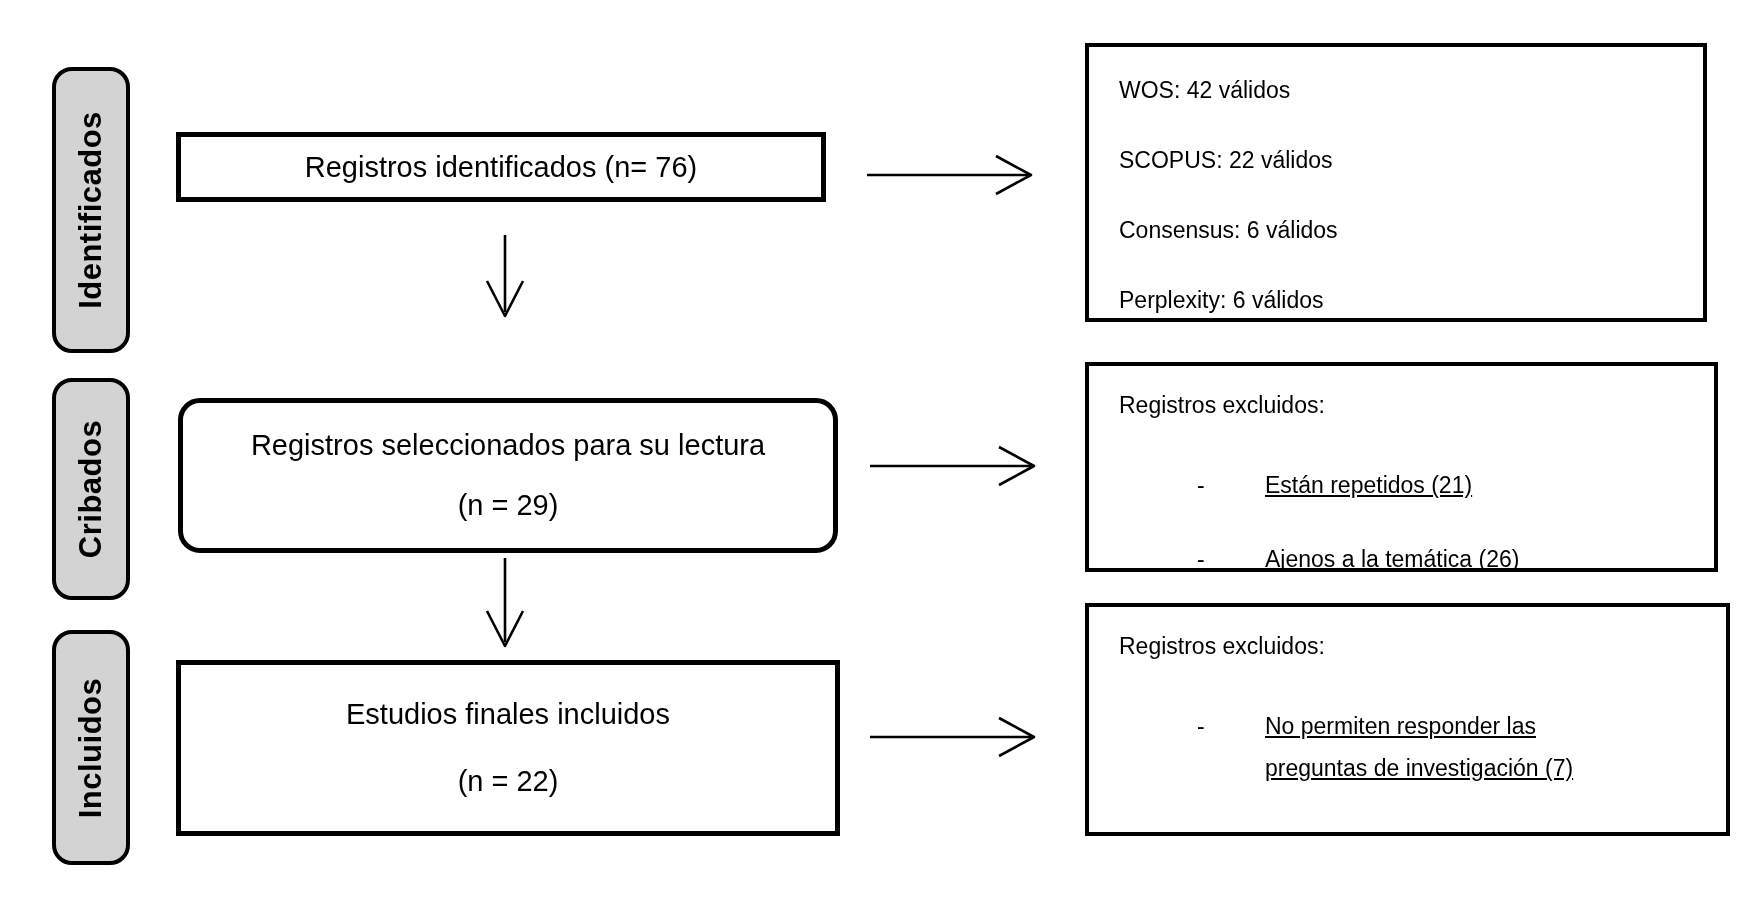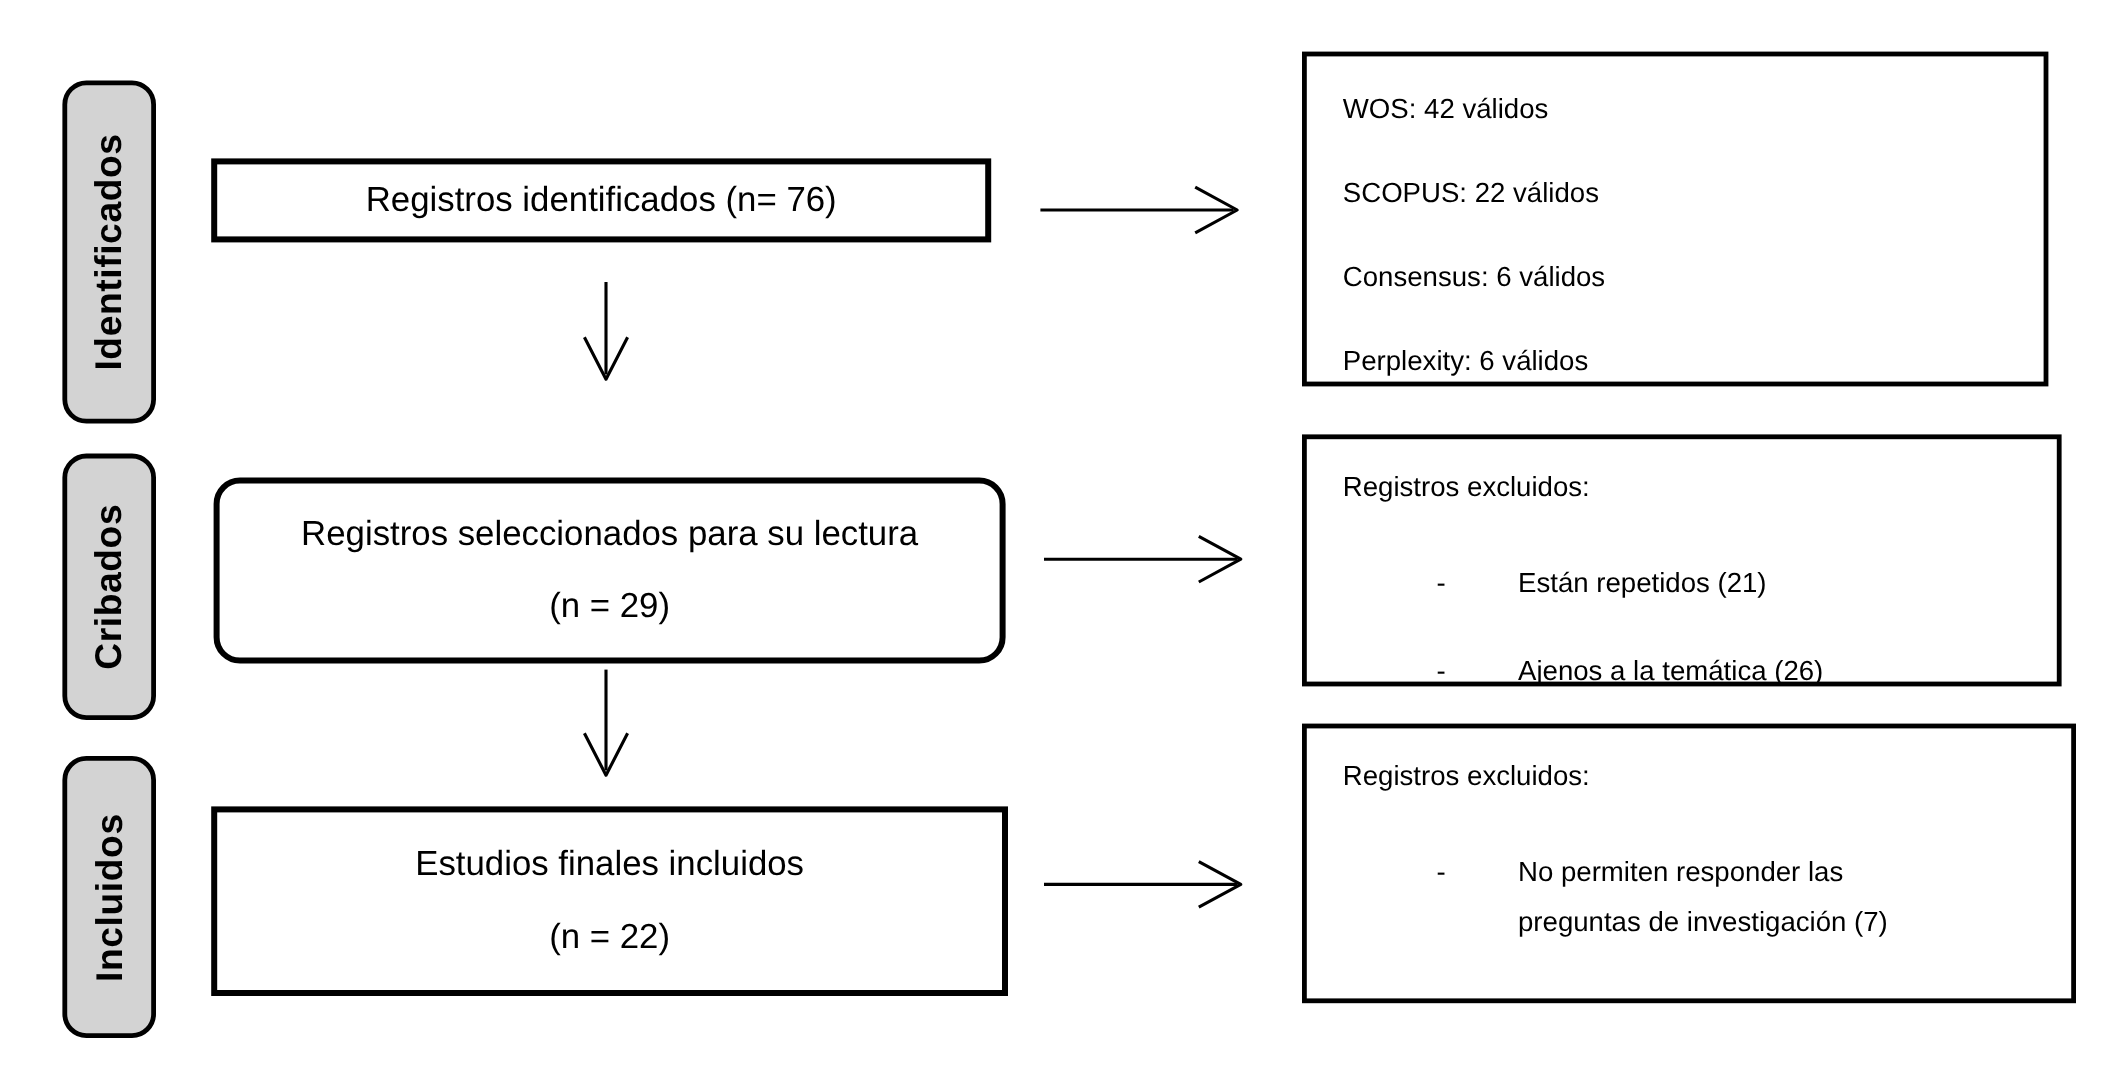--- a/index.html
+++ b/index.html
@@ -82,20 +82,21 @@
     padding-left: 78px;
   }
   .bullet .dash {
     width: 68px;
     flex: 0 0 68px;
     line-height: 42px;
   }
   .bullet .btxt {
     max-width: 372px;
     line-height: 42px;
+    text-decoration: underline;
   }
   #arrows {
     position: absolute;
     left: 0;
     top: 0;
     width: 1763px;
     height: 905px;
     pointer-events: none;
   }
   #arrows path, #arrows polyline, #arrows line {
@@ -122,21 +123,21 @@
 
   <div class="mbox" style="left:176px;top:132px;width:650px;height:70px;align-items:center;">
     <span class="line">Registros identificados (n= 76)</span>
   </div>
 
   <div class="mbox" style="left:178px;top:398px;width:660px;height:155px;border-radius:22px;">
     <span class="line">Registros seleccionados para su lectura</span>
     <span class="line">(n = 29)</span>
   </div>
 
-  <div class="mbox" style="left:176px;top:660px;width:664px;height:158px;margin-top:12px;">
+  <div class="mbox" style="left:176px;top:660px;width:664px;height:176px;">
     <span class="line">Estudios finales incluidos</span>
     <span class="line">(n = 22)</span>
   </div>
 
   <div class="rbox rbox-lines" style="left:1085px;top:43px;width:622px;height:279px;">
     <span class="line">WOS: 42 válidos</span>
     <span class="line">SCOPUS: 22 válidos</span>
     <span class="line">Consensus: 6 válidos</span>
     <span class="line">Perplexity: 6 válidos</span>
   </div>

